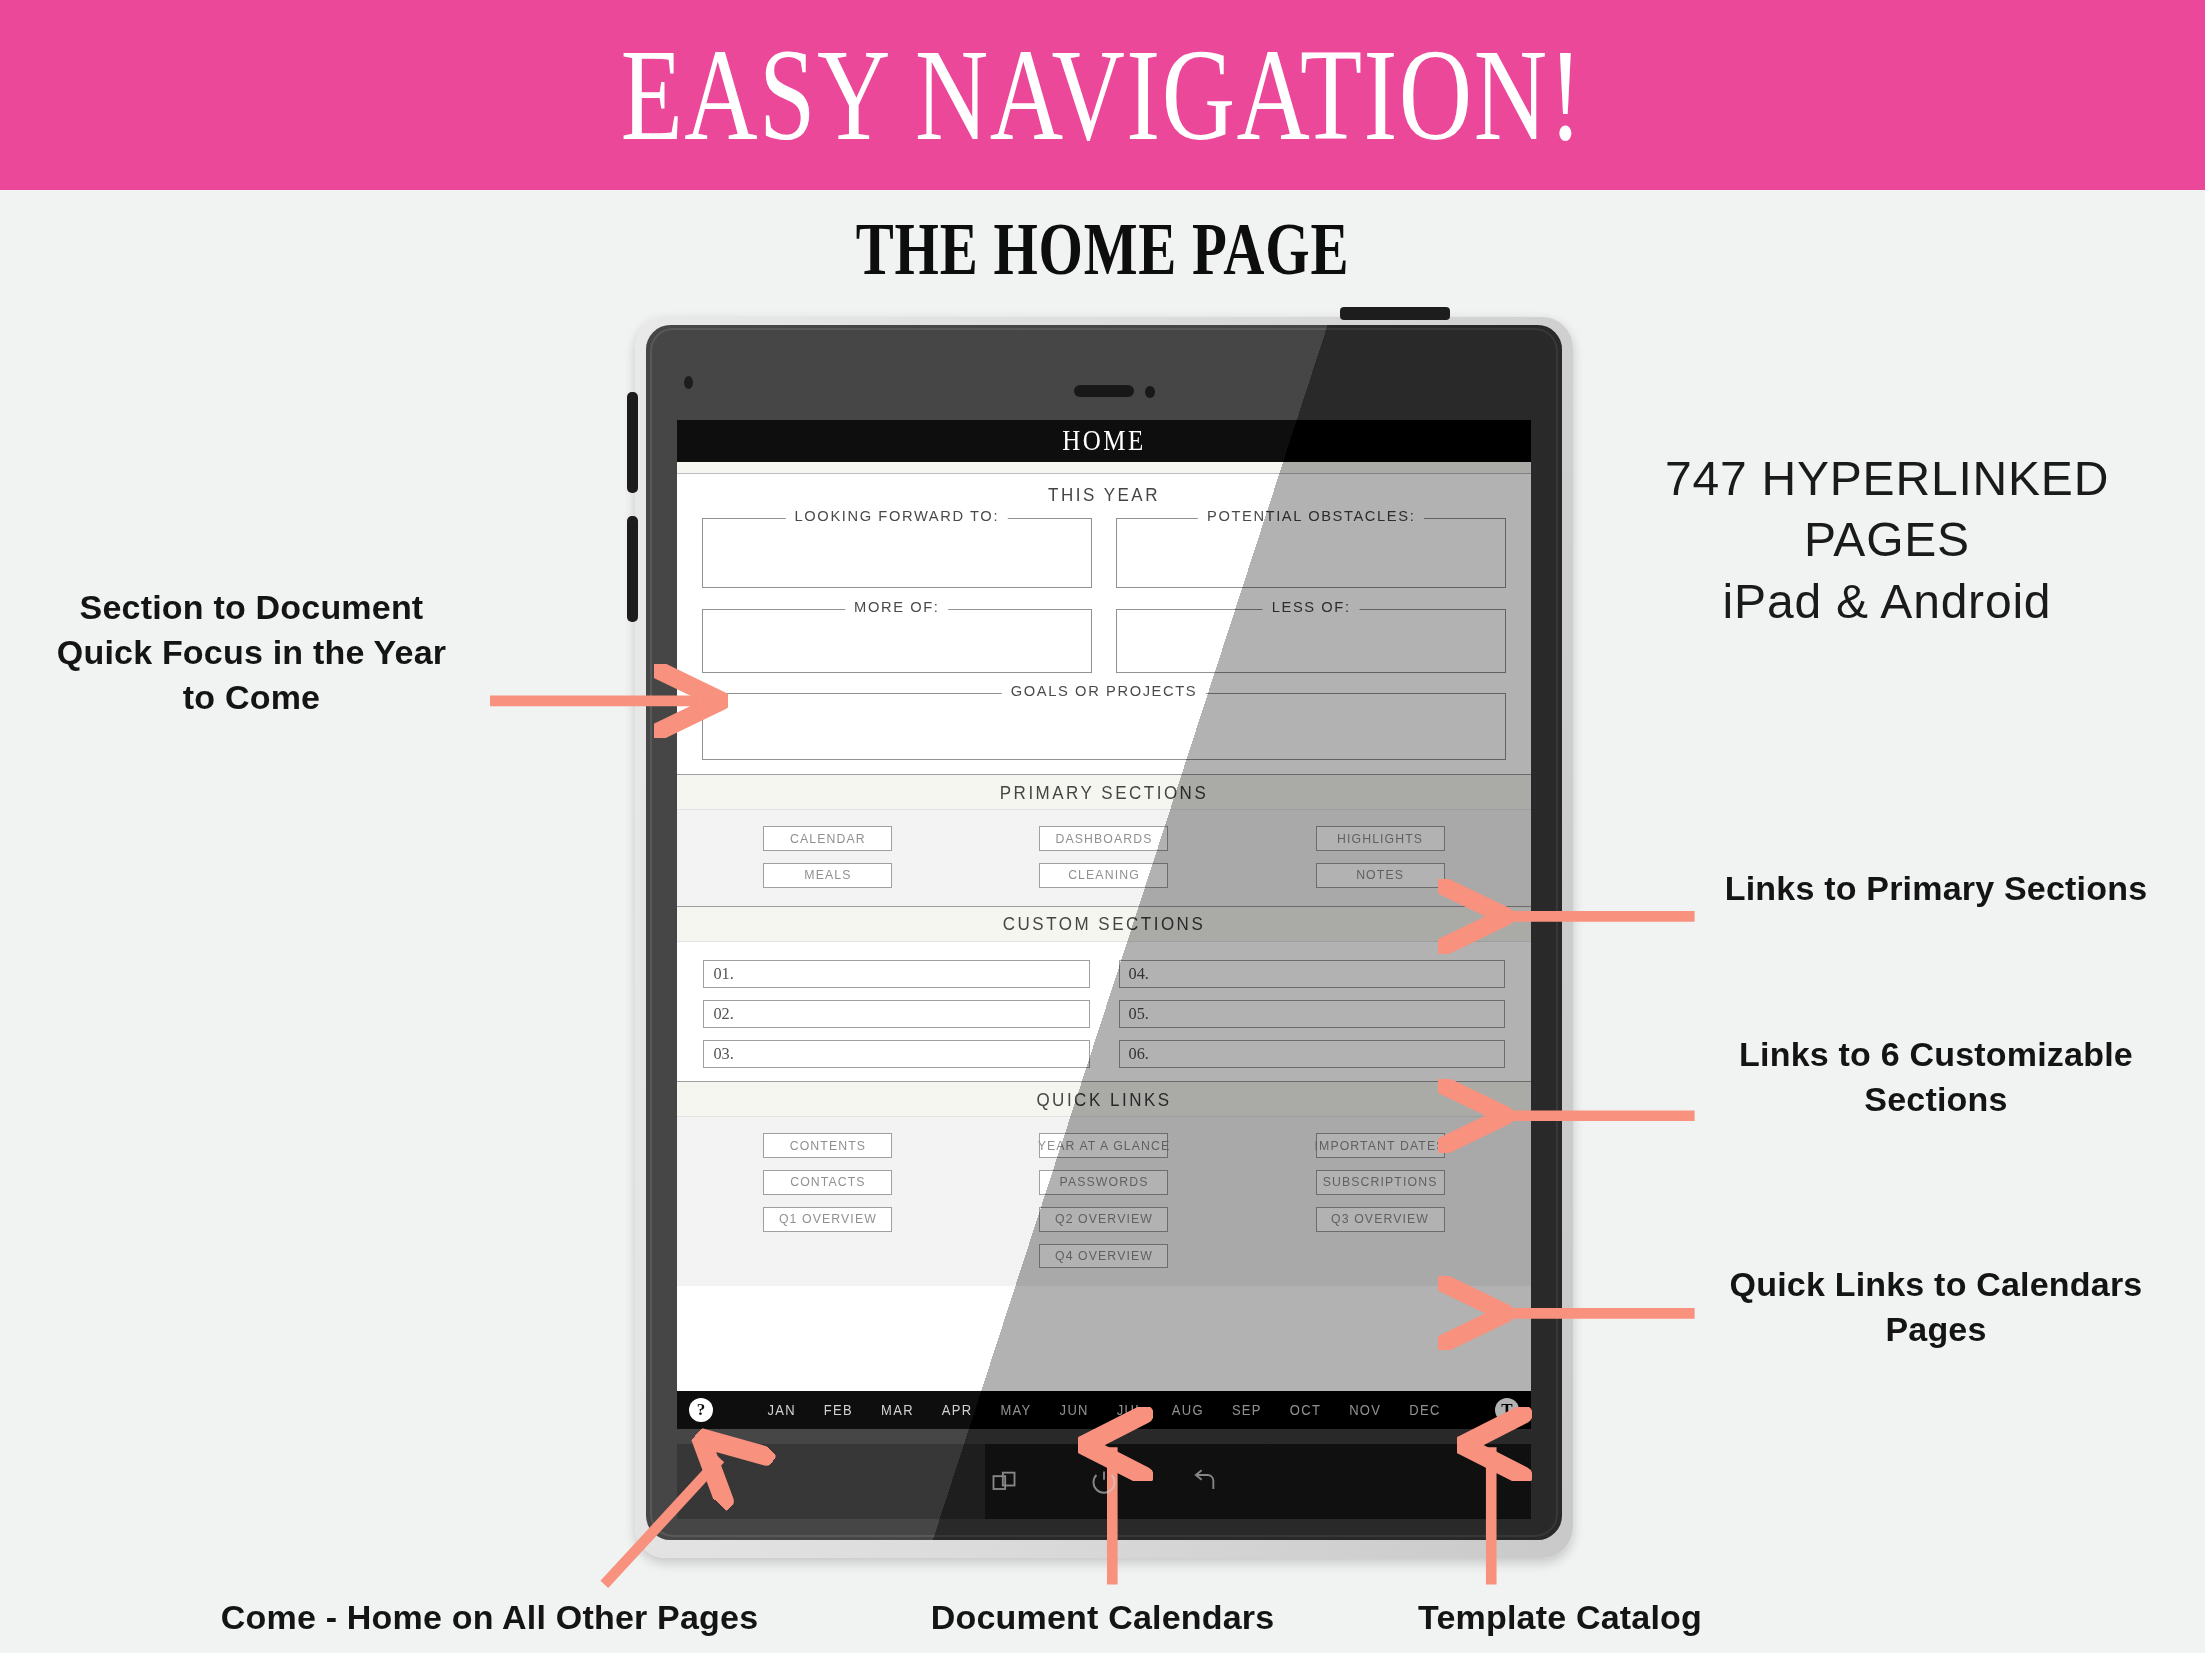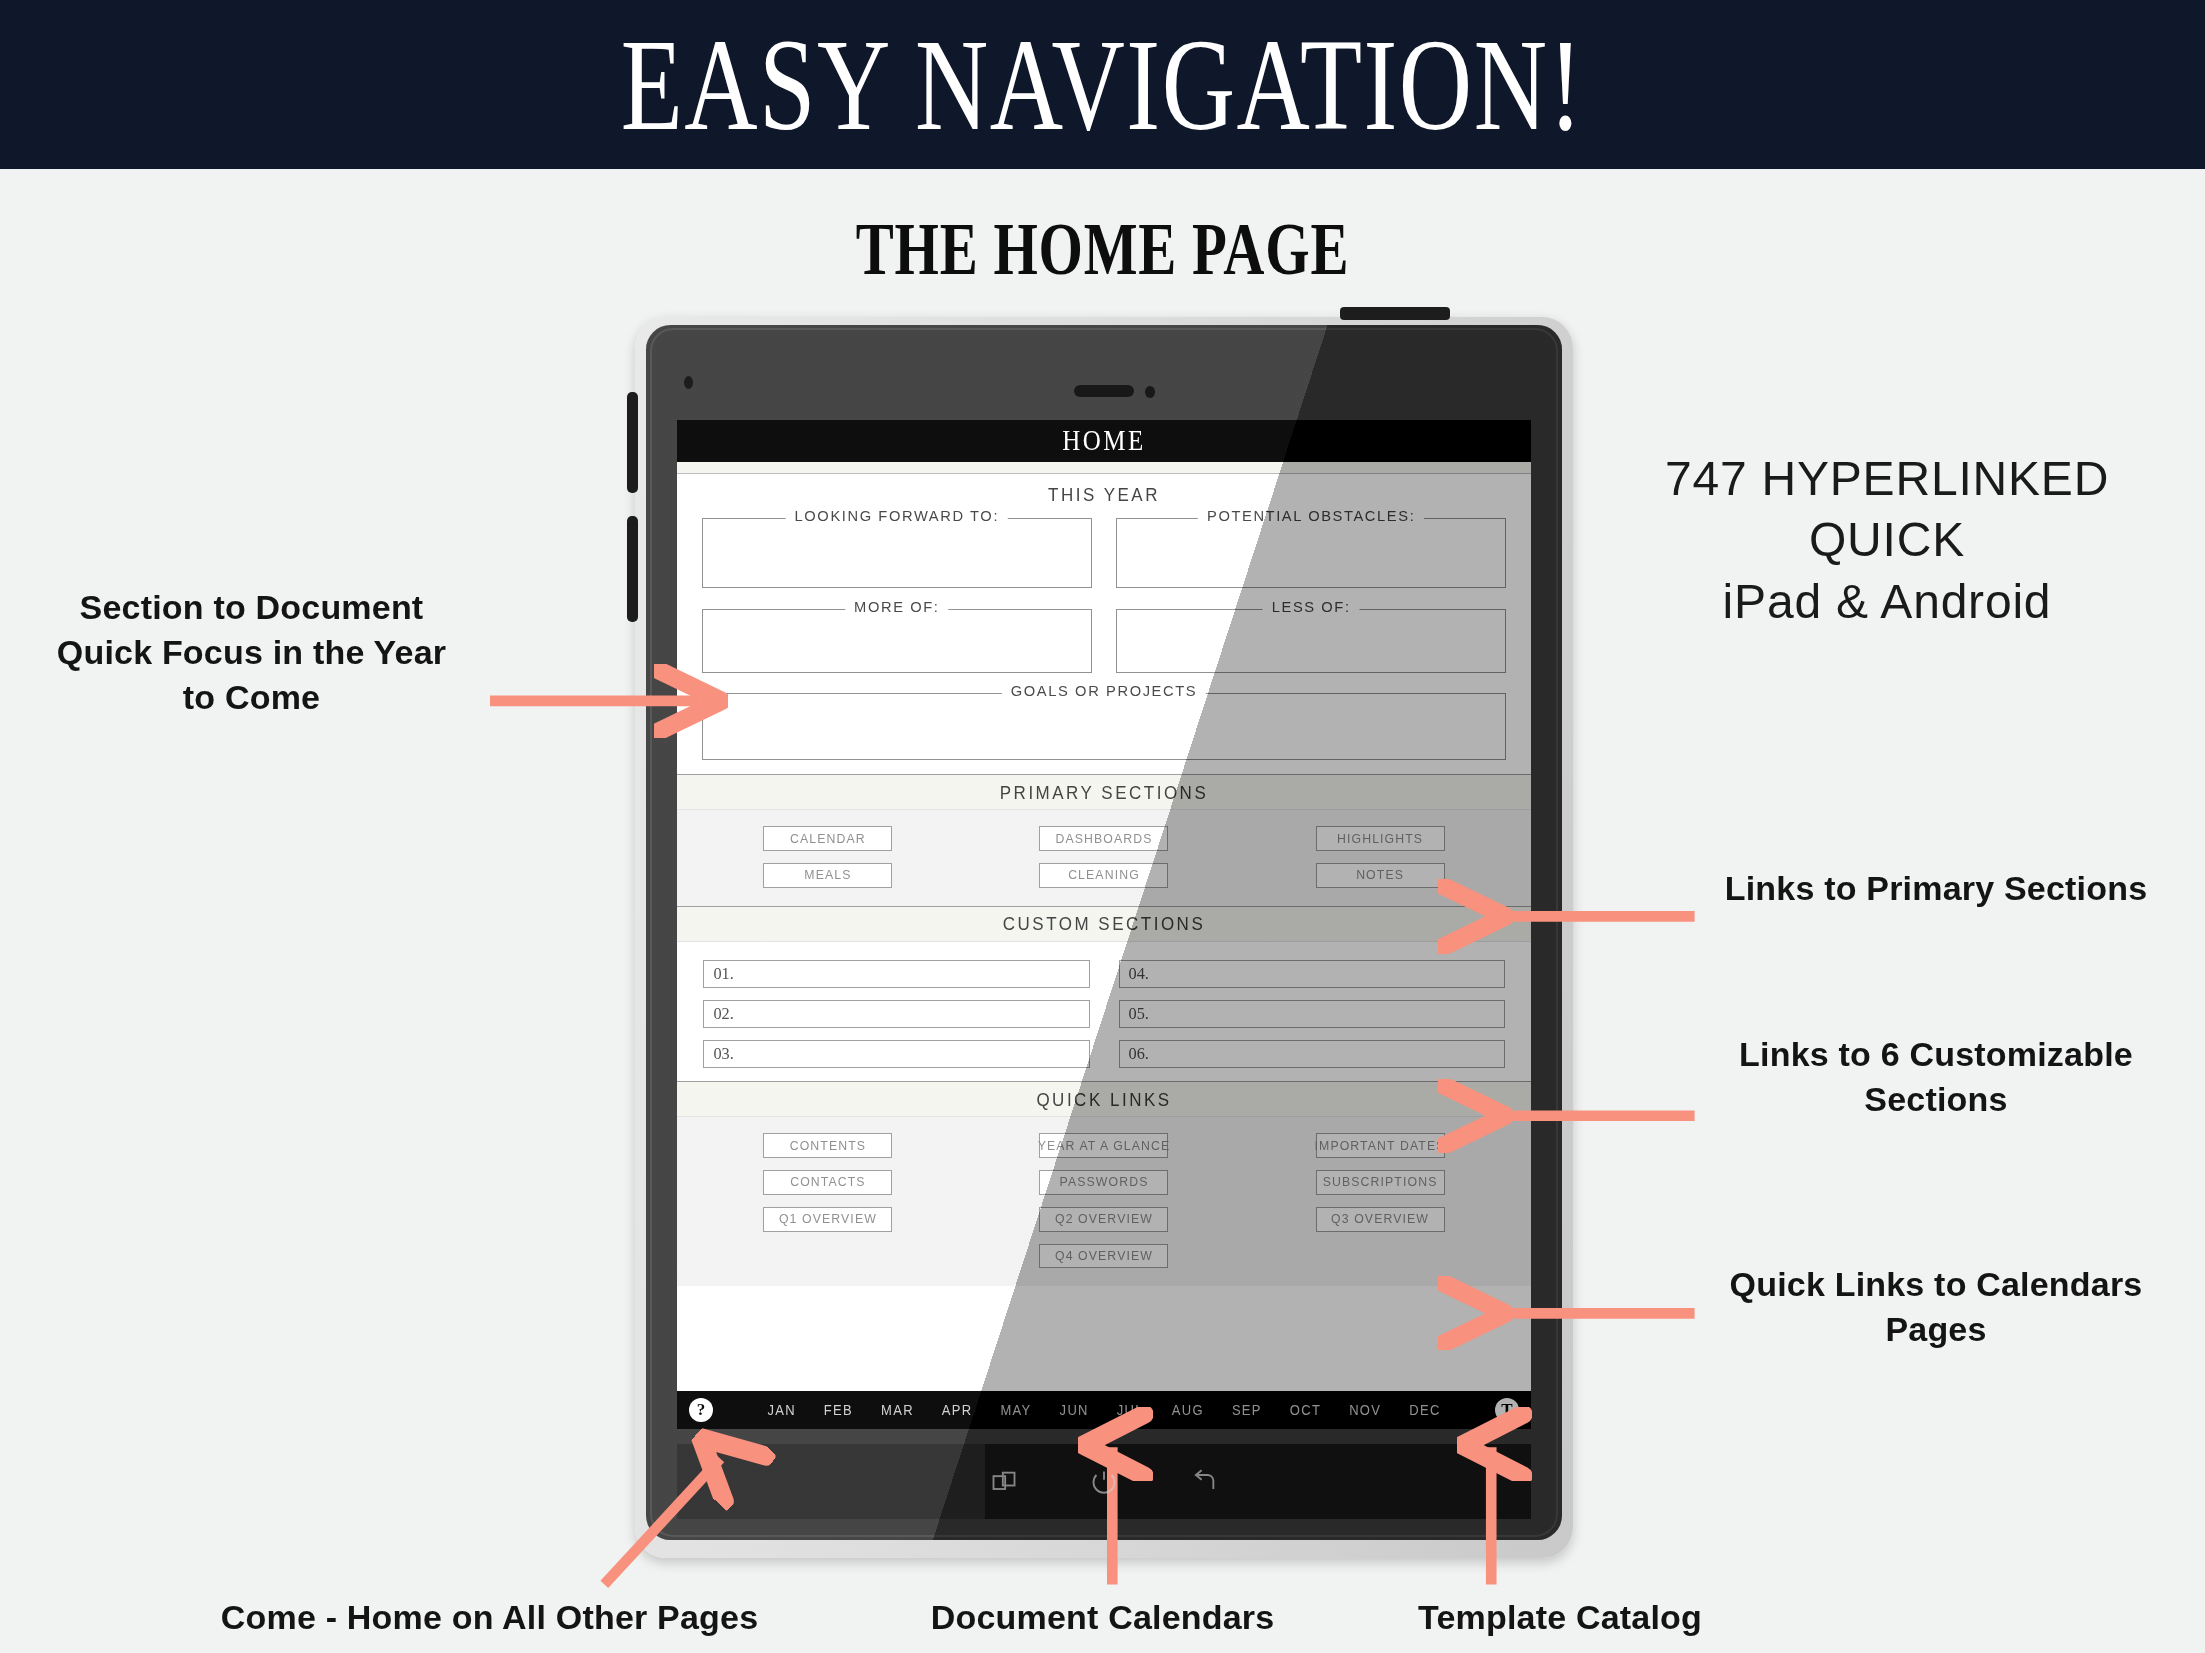--- a/index.html
+++ b/index.html
@@ -7,22 +7,22 @@
     width: 2205px; height: 1654px;
     background: #f1f3f2;
     font-family: "Liberation Sans", sans-serif;
     position: relative;
     overflow: hidden;
   }
 
   
   .banner {
     position: absolute; left: 0; top: 0;
-    width: 2205px; height: 169px;
-    background: #0f172a;
+    width: 2205px; height: 190px;
+    background: #ec4899;
     display: flex; align-items: center; justify-content: center;
   }
   .banner-title {
     color: #fff;
     font-family: "Liberation Serif", serif;
     font-size: 108px;
     letter-spacing: 1.6px;
     font-weight: 400;
     transform: scaleY(1.22) scaleX(0.94);
     line-height: 1;
@@ -444,21 +444,21 @@
       </svg>
     </div>
 
   </div>
 </div>
 
 <div class="anno anno-left">Section to Document Quick Focus in the Year to Come</div>
 
 <div class="anno anno-right-big">
   <div>747 HYPERLINKED</div>
-  <div>QUICK</div>
+  <div>PAGES</div>
   <div>iPad &amp; Android</div>
 </div>
 
 <div class="anno anno-r1">Links to Primary Sections</div>
 <div class="anno anno-r2">Links to 6 Customizable Sections</div>
 <div class="anno anno-r3">Quick Links to Calendars Pages</div>
 
 <div class="anno anno-b1">Come - Home on All Other Pages</div>
 <div class="anno anno-b2">Document Calendars</div>
 <div class="anno anno-b3">Template Catalog</div>

